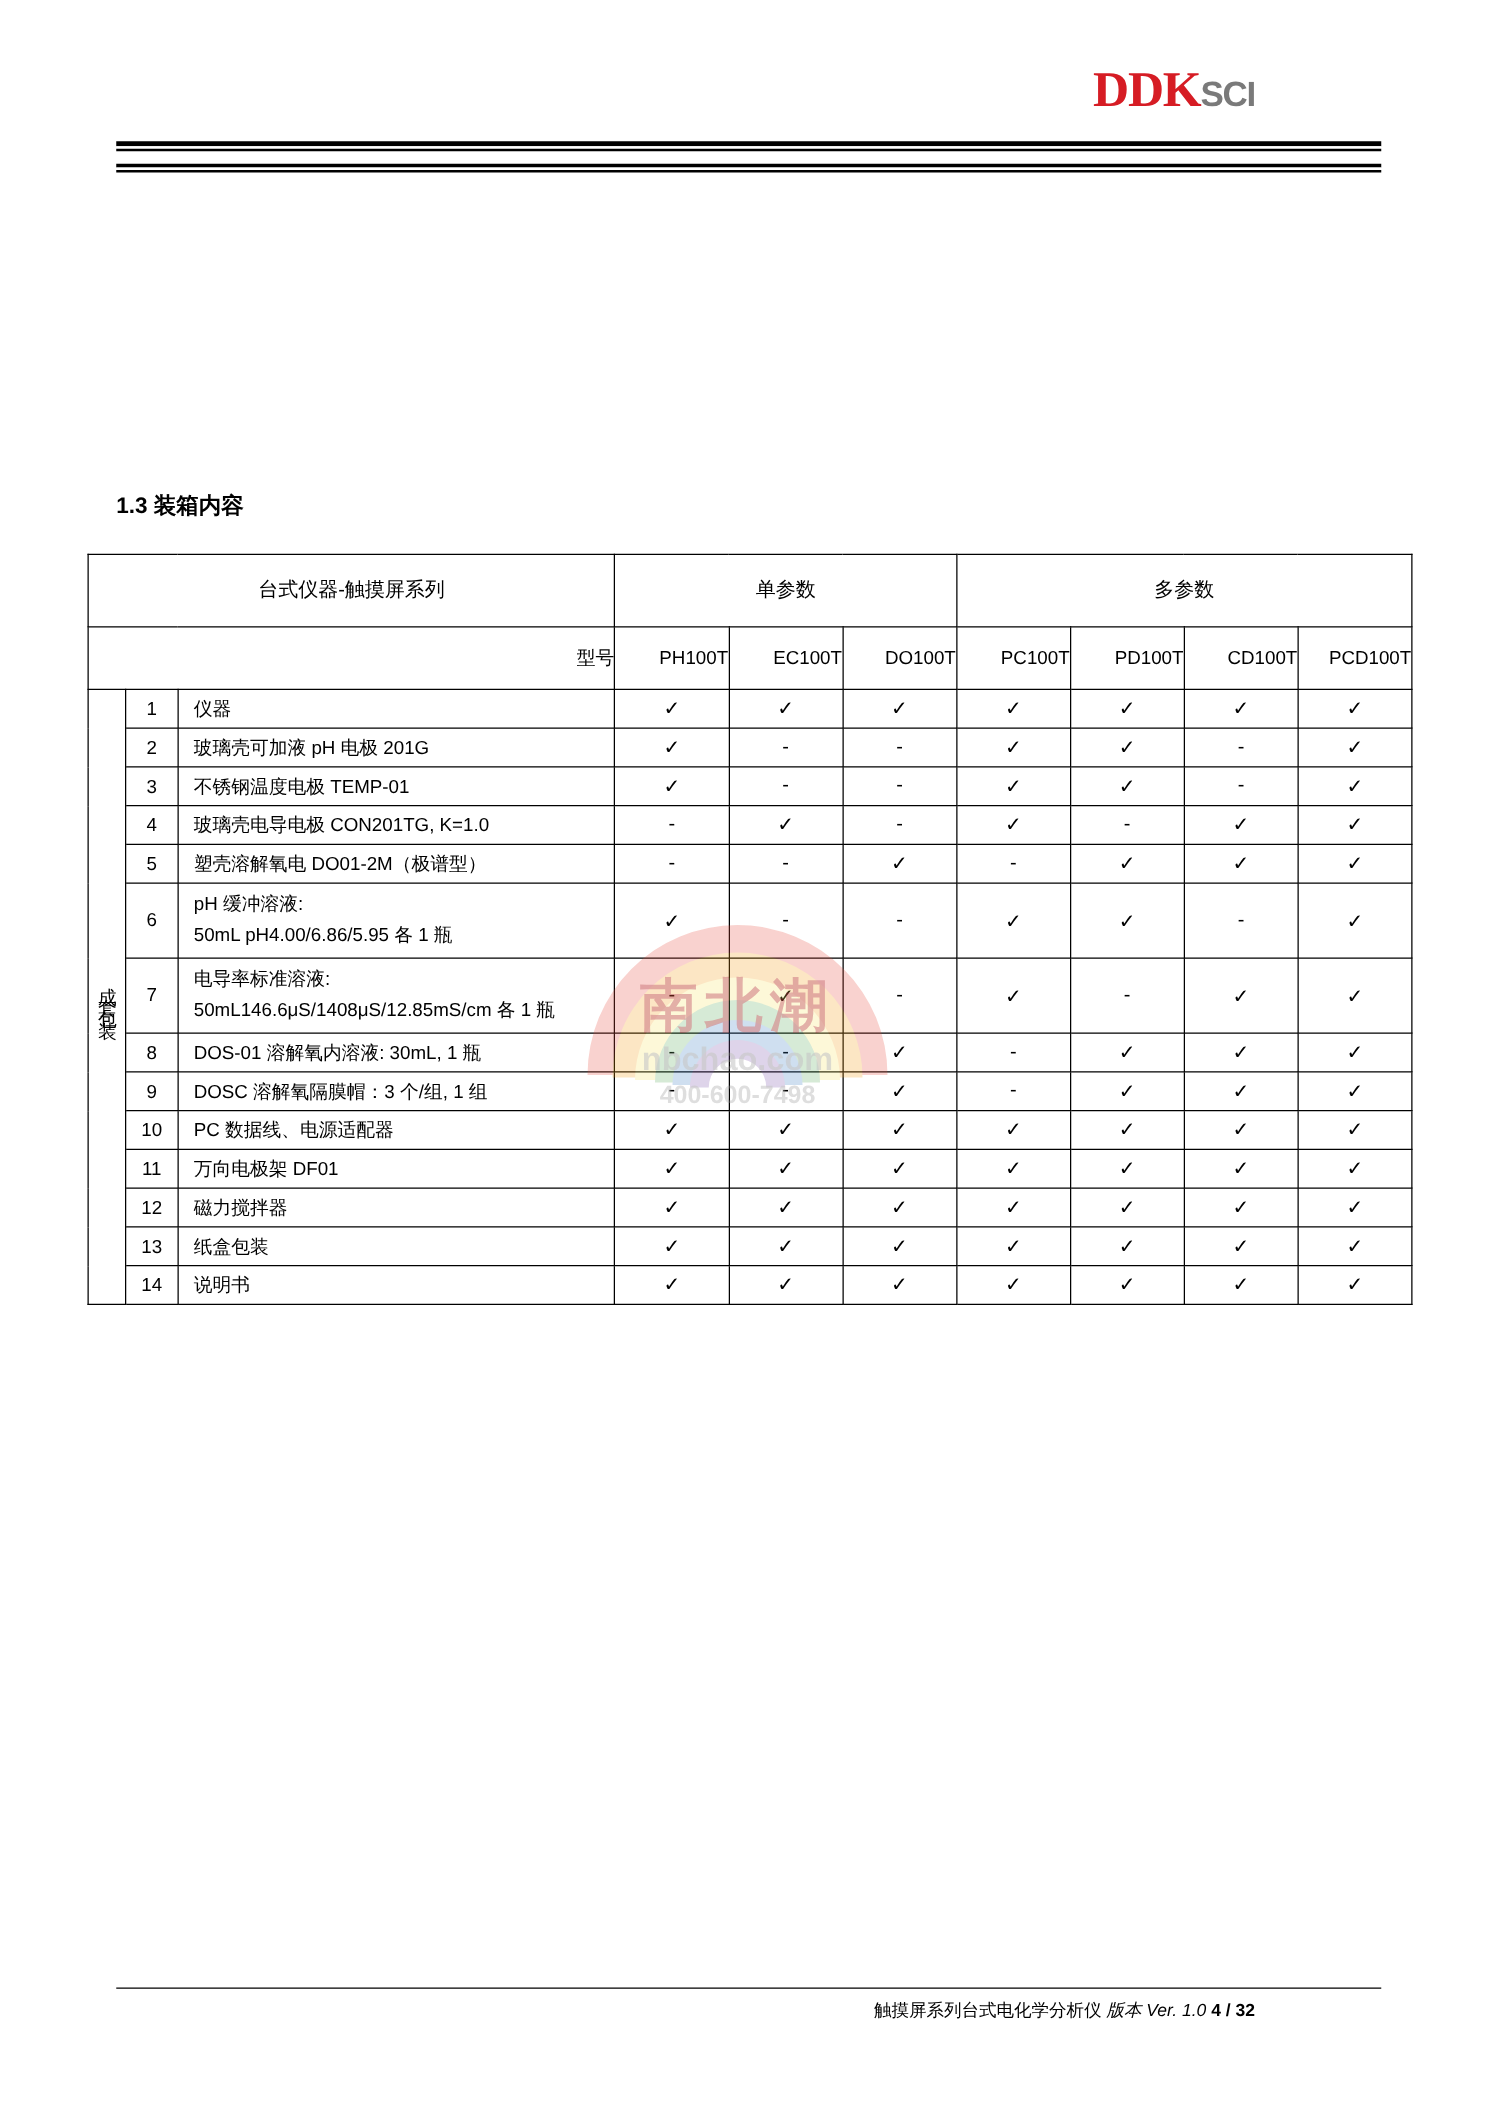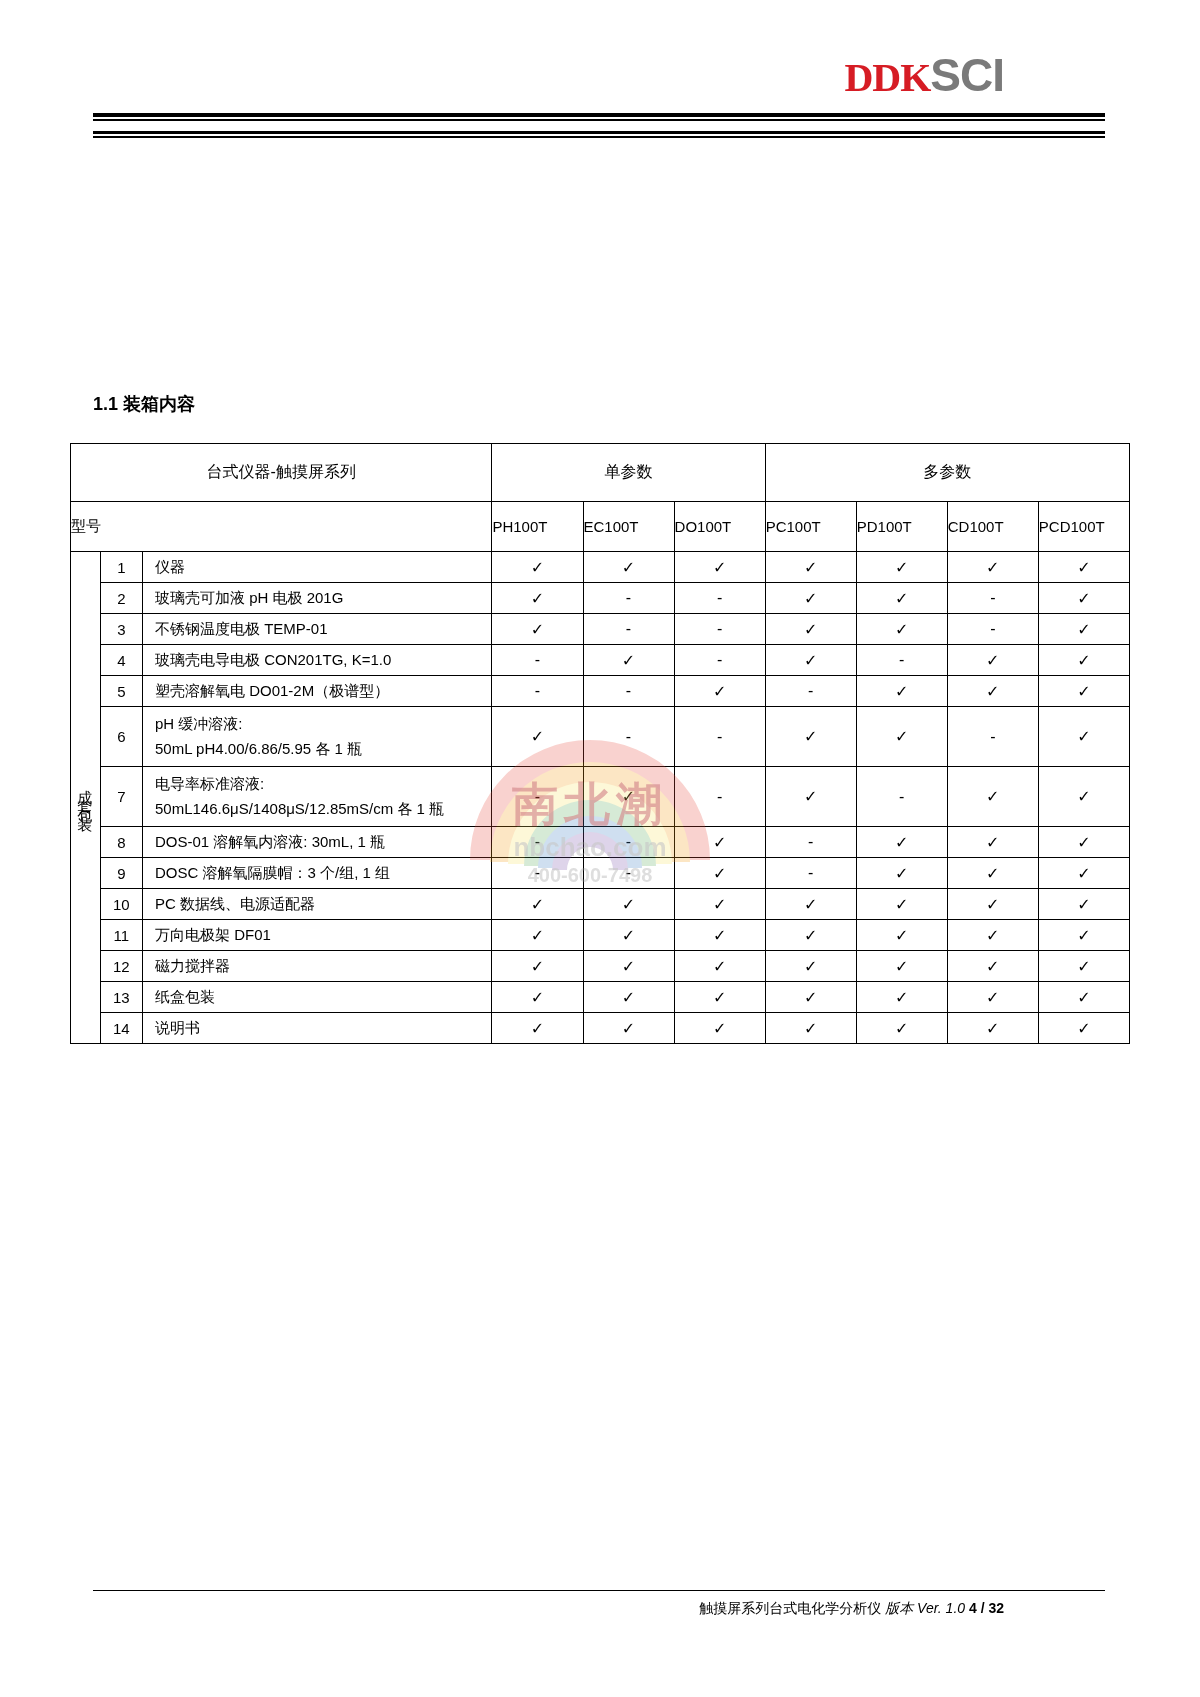--- a/index.html
+++ b/index.html
@@ -33,21 +33,21 @@
   .logo-ddk {
     font-family: "Liberation Serif", "DejaVu Serif", serif;
     font-weight: bold;
     font-size: 40px;
     letter-spacing: -1px;
     color: #d61c24;
   }
   .logo-sci {
     font-family: "Liberation Sans", sans-serif;
     font-weight: bold;
-    font-size: 46px;
+    font-size: 28px;
     letter-spacing: -1px;
     color: #7a7a7a;
   }
 
   
   .rule-top {
     position: absolute;
     left: 93px;
     top: 113px;
     width: 1012px;
@@ -123,21 +123,21 @@
   .c-name  { width: 330px; text-align: left; padding-left: 12px !important; margin-top: 20px; }
   .c-model { width: 86px; text-align: center; }
 
   .hdr-cell {
     height: 58px;
     text-align: center;
     font-size: 16px;
   }
   .hdr-cell2 {
     height: 50px;
-    text-align: left;
+    text-align: right;
     font-size: 15px;
   }
   .row-h { height: 31px; }
   .row-h2 { height: 60px; }
 
   .grp-label {
     writing-mode: vertical-rl;
     text-orientation: upright;
     letter-spacing: 9px;
     font-size: 15px;
@@ -201,21 +201,21 @@
 
   <div class="h1-wrap">
     <div class="rule-bottom">
       <div class="thick"></div>
       <div class="gap"></div>
       <div class="thin"></div>
     </div>
   </div>
 
 
-  <h2 class="h2">1.1 装箱内容</h2>
+  <h2 class="h2">1.3 装箱内容</h2>
 
   <div class="table-wrap">
     <table class="packing">
       <colgroup>
         <col class="c-group">
           <col class="c-no">
           <col class="c-name">
         <col class="c-model">
           <col class="c-model">
           <col class="c-model">

